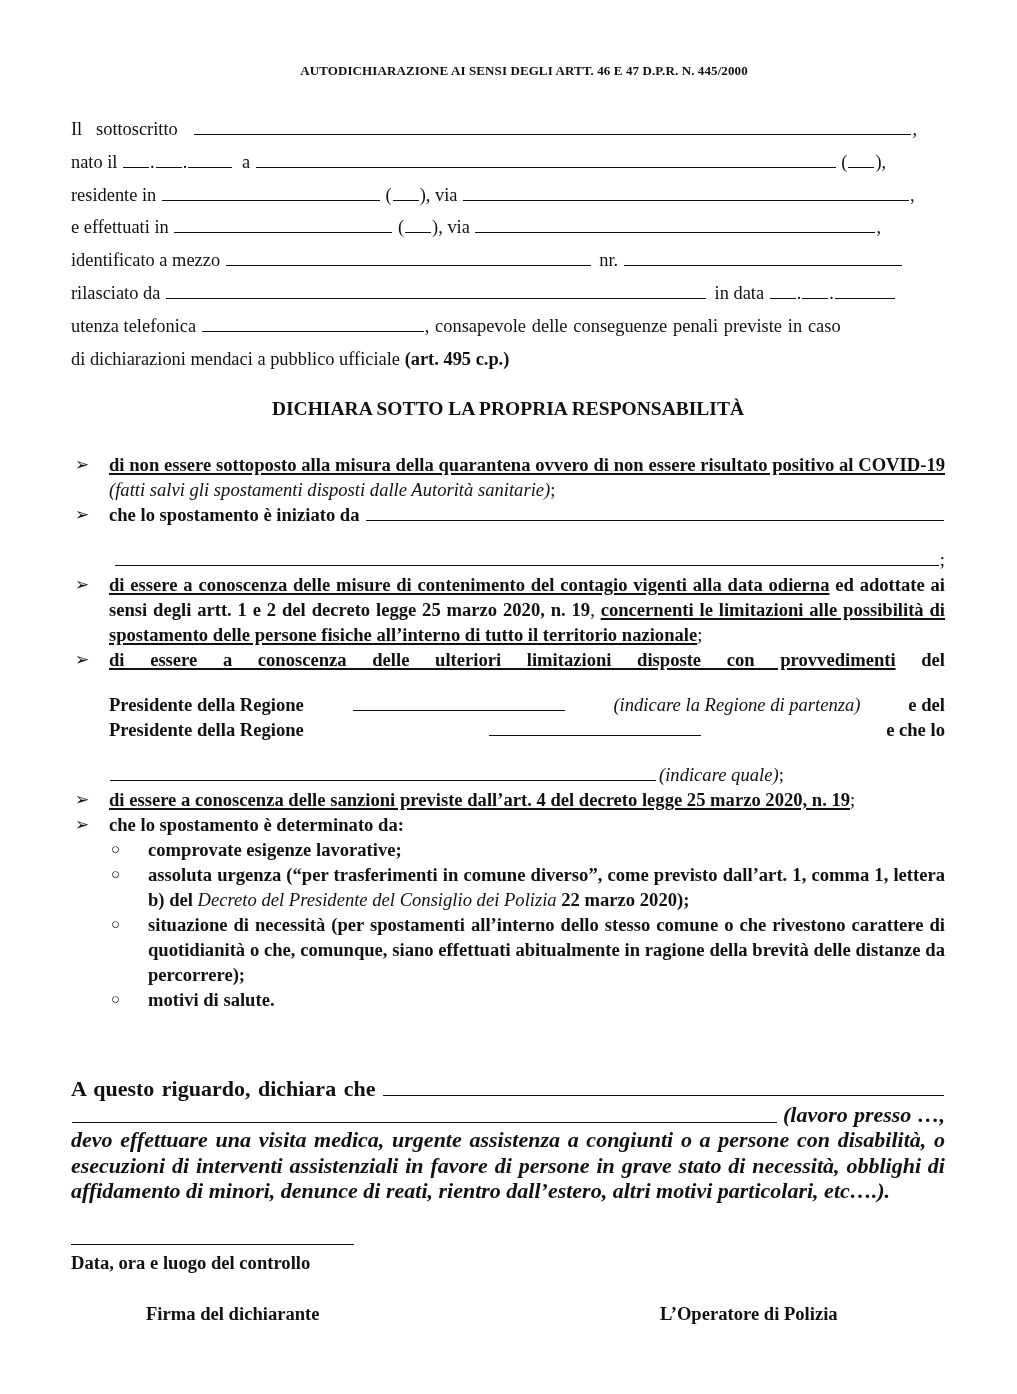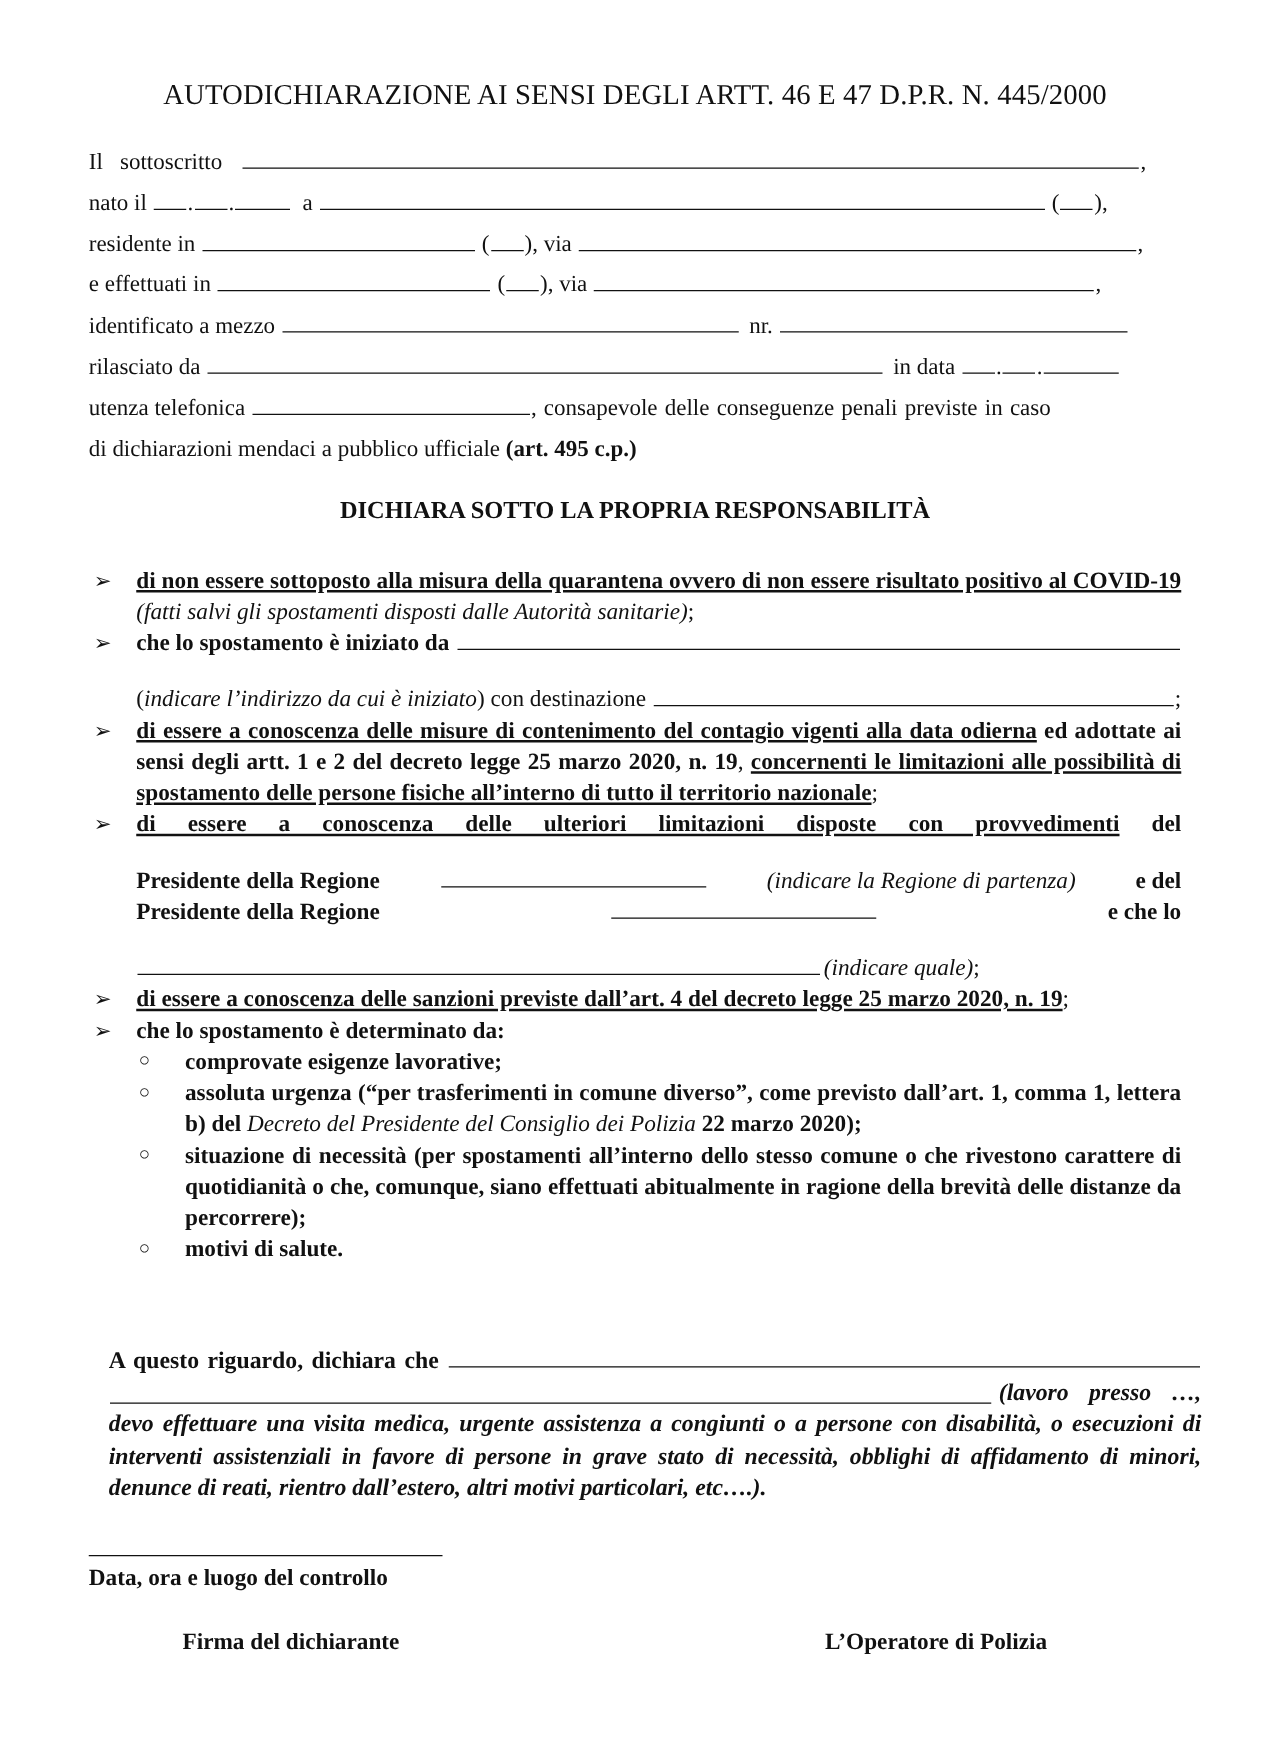--- a/index.html
+++ b/index.html
@@ -3,22 +3,22 @@
   <meta charset="utf-8">
   <style>
     html, body { margin: 0; padding: 0; background: #ffffff; }
     body {
       width: 1017px; height: 1394px; position: relative; overflow: hidden;
       font-family: "Liberation Serif", "DejaVu Serif", serif;
       color: #111111;
     }
     .page { position: absolute; left: 71px; top: 0; width: 874px; }
     .title {
-      position: absolute; left: 0; top: 63px; width: 874px; text-align: center;
-      font-weight: normal; font-size: 23px; letter-spacing: 0.1px;
+      position: absolute; left: 16px; top: 63px; width: 874px; text-align: center;
+      font-weight: bold; font-size: 13px; letter-spacing: 0.1px;
     }
     .line {
       position: absolute; left: 0; width: 874px; font-size: 18.4px;
       line-height: 24px; white-space: nowrap;
     }
     .blank {
       display: inline-block; border-bottom: 1.3px solid #111; height: 17px;
       vertical-align: baseline; margin: 0 1px;
     }
     b { font-weight: bold; }
@@ -38,21 +38,21 @@
     .bl .n { font-weight: normal; margin-top: 20px; }
     .bl i.n { font-style: italic; font-weight: normal; }
     .sub {
       position: relative; padding-left: 77px; font-size: 18.6px; line-height: 25px;
       text-align: justify; font-weight: bold;
     }
     .sub .circ {
       position: absolute; left: 40px; top: 0; font-weight: normal; font-size: 15px;
     }
     .last { text-align-last: left; }
-    .decl { position: absolute; left: 16px; top: 1076px; width: 874px; font-size: 19px; line-height: 25.5px; }
+    .decl { position: absolute; left: 0; top: 1076px; width: 874px; font-size: 22px; line-height: 25.5px; }
     .decl .bi { font-weight: bold; font-style: italic; }
     .sigline { position: absolute; left: 0; top: 1244px; width: 283px; border-top: 1.5px solid #111; }
     .ctrl { position: absolute; left: 0; top: 1252px; font-weight: bold; font-size: 18.6px; }
     .firma { position: absolute; left: 75px; top: 1303px; font-weight: bold; font-size: 18.6px; }
     .oper { position: absolute; left: 589px; top: 1303px; font-weight: bold; font-size: 18.6px; }
   </style>
 </head>
 <body>
 
 <div class="page">
@@ -121,21 +121,20 @@
       <span class="u">di non essere sottoposto alla misura della quarantena ovvero di non essere risultato positivo al COVID-19</span><i class="n"> (fatti salvi gli spostamenti disposti dalle Autorità sanitarie)</i><span class="n">;</span>
     </div>
 
     <div class="bl">
       <span class="arrow">➢</span>
       <div style="display:flex;align-items:baseline;">
         <span style="white-space:nowrap;">che lo spostamento è iniziato da</span>
         <span class="blank" style="flex:1;margin-left:6px;"></span>
       </div>
       <div style="display:flex;align-items:baseline;" class="n">
-        <span style="white-space:nowrap;">(<i>indicare l’indirizzo da cui è iniziato</i>)<span> con destinazione</span></span>
         <span class="blank" style="flex:1;margin-left:6px;"></span>
           <span>;</span>
       </div>
     </div>
 
     <div class="bl">
       <span class="arrow">➢</span>
       <span class="u">di essere a conoscenza delle misure di contenimento del contagio vigenti alla data odierna</span><span> ed adottate ai sensi degli artt. 1 e 2 del decreto legge 25 marzo 2020, n. 19</span><span class="n">, </span><span class="u">concernenti le limitazioni alle possibilità di spostamento delle persone fisiche all’interno di tutto il territorio nazionale</span><span class="n">;</span>
     </div>
 

